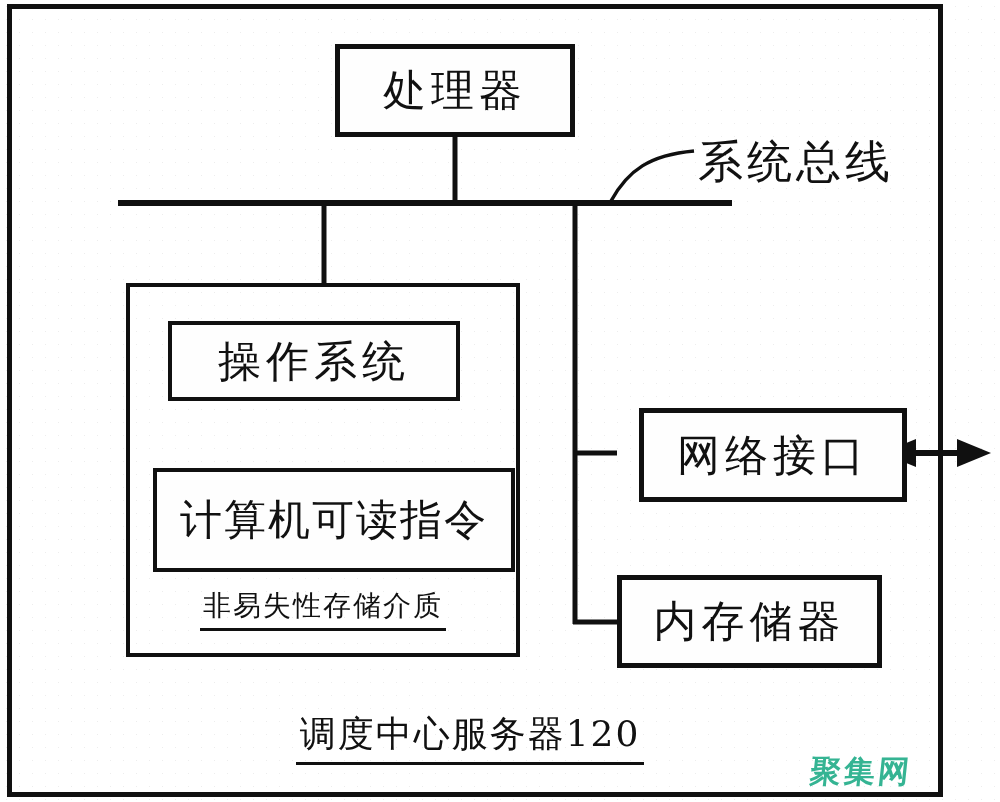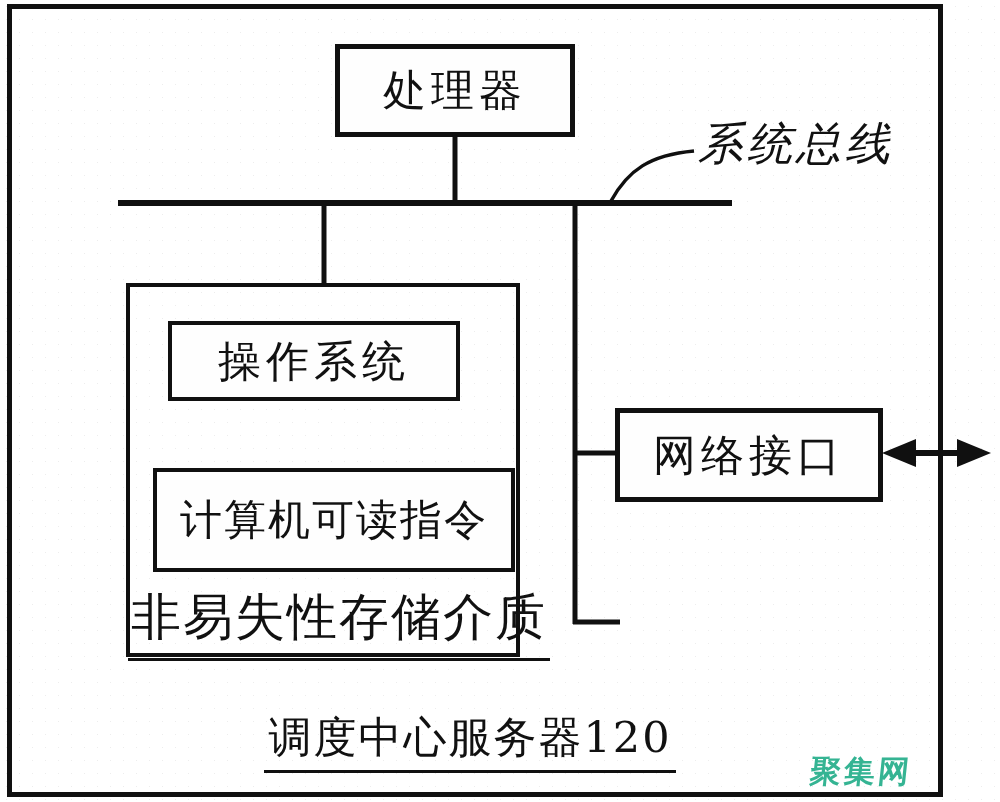--- a/index.html
+++ b/index.html
@@ -37,49 +37,49 @@
     display: flex;
     align-items: center;
     justify-content: center;
     text-align: center;
   }
   .node span { display: block; }
   .box-processor   { left: 335px; top: 44px;  width: 240px; height: 93px;  border: 5px solid #101010; }
   .box-storage     { left: 126px; top: 283px; width: 394px; height: 374px; border: 4px solid #101010; background: transparent; }
   .box-os          { left: 168px; top: 321px; width: 292px; height: 80px;  border: 4px solid #101010; }
   .box-instr       { left: 153px; top: 468px; width: 362px; height: 104px;  border: 4px solid #101010; }
-  .box-network     { left: 615px; top: 408px; width: 268px; height: 94px;  border: 5px solid #101010; }
+  .box-network     { left: 639px; top: 408px; width: 268px; height: 94px;  border: 5px solid #101010; }
   .box-memory      { left: 617px; top: 575px; width: 265px; height: 93px;  border: 5px solid #101010; }
   .cjk-lg { font-size: 43px; letter-spacing: 5px; line-height: 1; white-space: nowrap; }
   .cjk-md { font-size: 42px; letter-spacing: 2px; line-height: 1; white-space: nowrap; }
   .label-bus {
     position: absolute;
-    left: 698px; top: 121px;
+    left: 698px; top: 139px;
     font-size: 45px; letter-spacing: 4px;
-    line-height: 1; white-space: nowrap; font-style: italic;
+    line-height: 1; white-space: nowrap;
   }
   .label-storage {
     position: absolute;
     left: 128px; top: 592px; width: 390px;
     text-align: center;
   }
   .label-storage span {
-    font-size: 50px; letter-spacing: 2px; line-height: 1;
+    font-size: 28px; letter-spacing: 2px; line-height: 1;
     white-space: nowrap;
     border-bottom: 3px solid #101010;
-    padding: 0 3px 12px 3px;
+    padding: 0 3px 6px 3px;
     margin-top: 22px;
   }
   .caption {
     position: absolute;
     left: 230px; top: 716px; width: 480px;
     text-align: center;
   }
   .caption span {
-    font-size: 43px; letter-spacing: 2px; line-height: 1;
+    font-size: 36px; letter-spacing: 2px; line-height: 1;
     white-space: nowrap;
     border-bottom: 3px solid #101010;
     padding: 0 4px 8px 4px;
   }
   .watermark {
     position: absolute;
     left: 810px; top: 756px;
     font-family: "DejaVu Sans", sans-serif;
     font-size: 31px;
     font-weight: 800;
@@ -138,20 +138,23 @@
   </div>
 
   <div class="label-storage">
     <span>非易失性存储介质</span>
   </div>
 
   <div class="node box-network">
     <span class="cjk-lg">网络接口</span>
   </div>
 
+  <div class="node box-memory">
+    <span class="cjk-lg">内存储器</span>
+  </div>
 
   <div class="caption">
     <span>调度中心服务器120</span>
   </div>
 
   <div class="watermark">聚集网</div>
 
 </div>
 
 </body></html>

